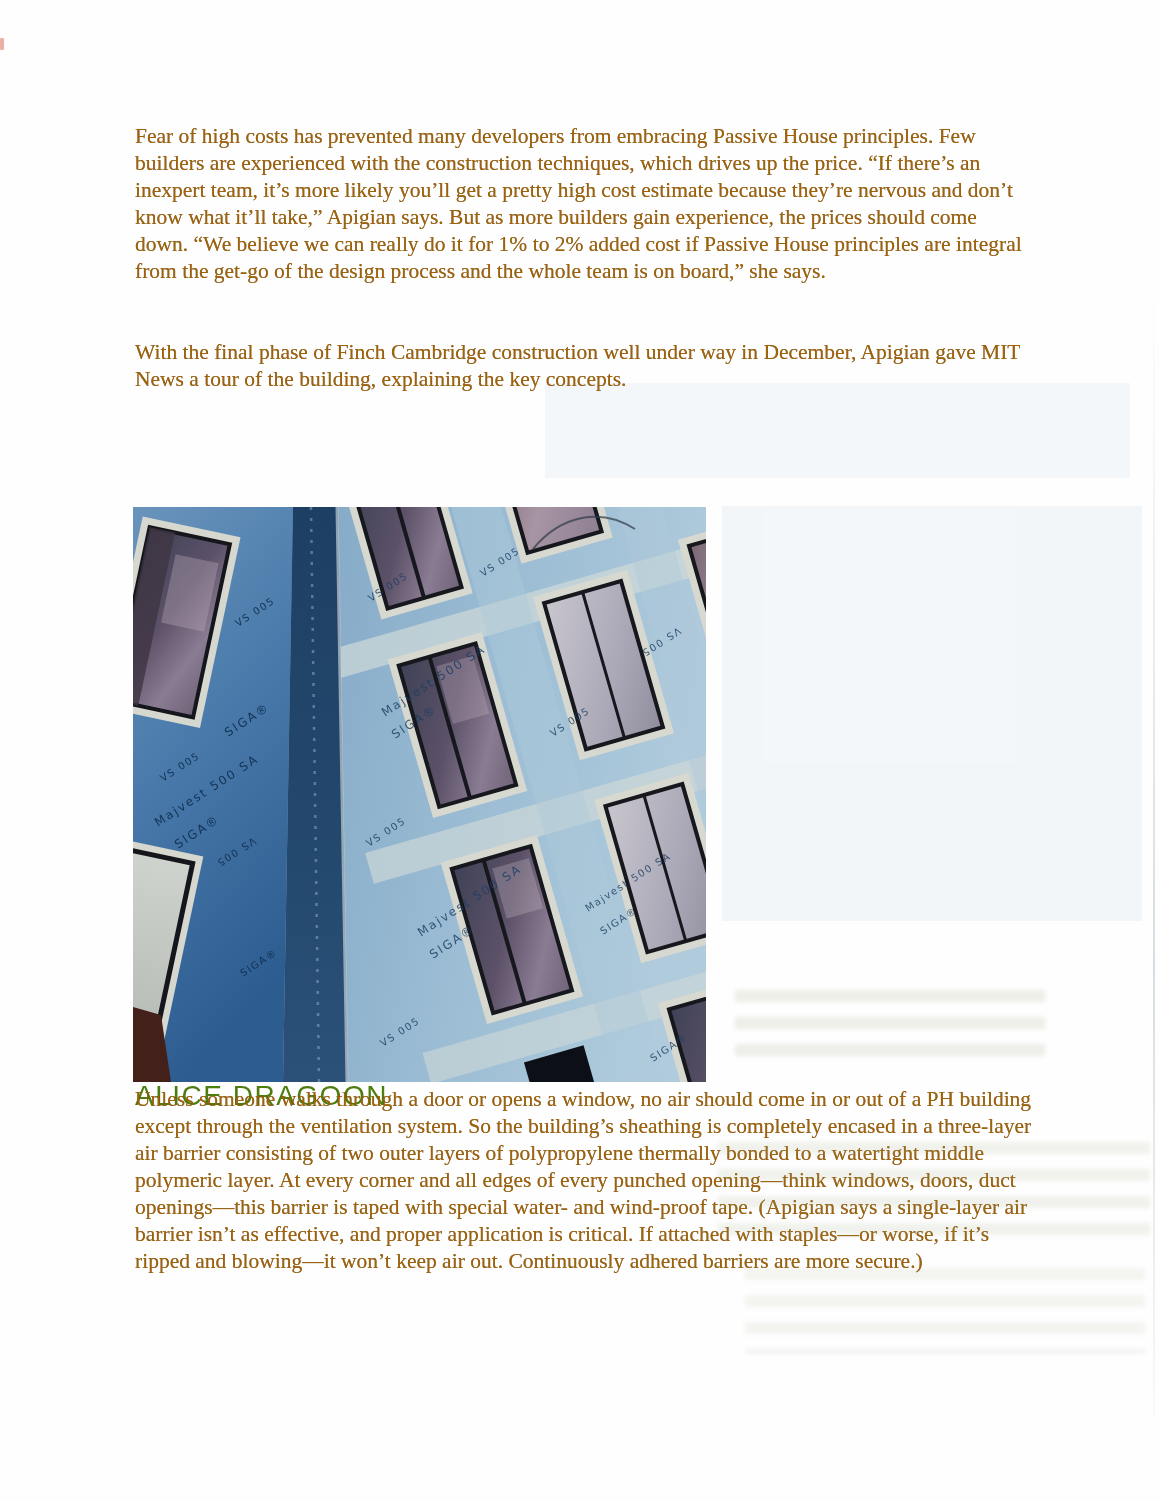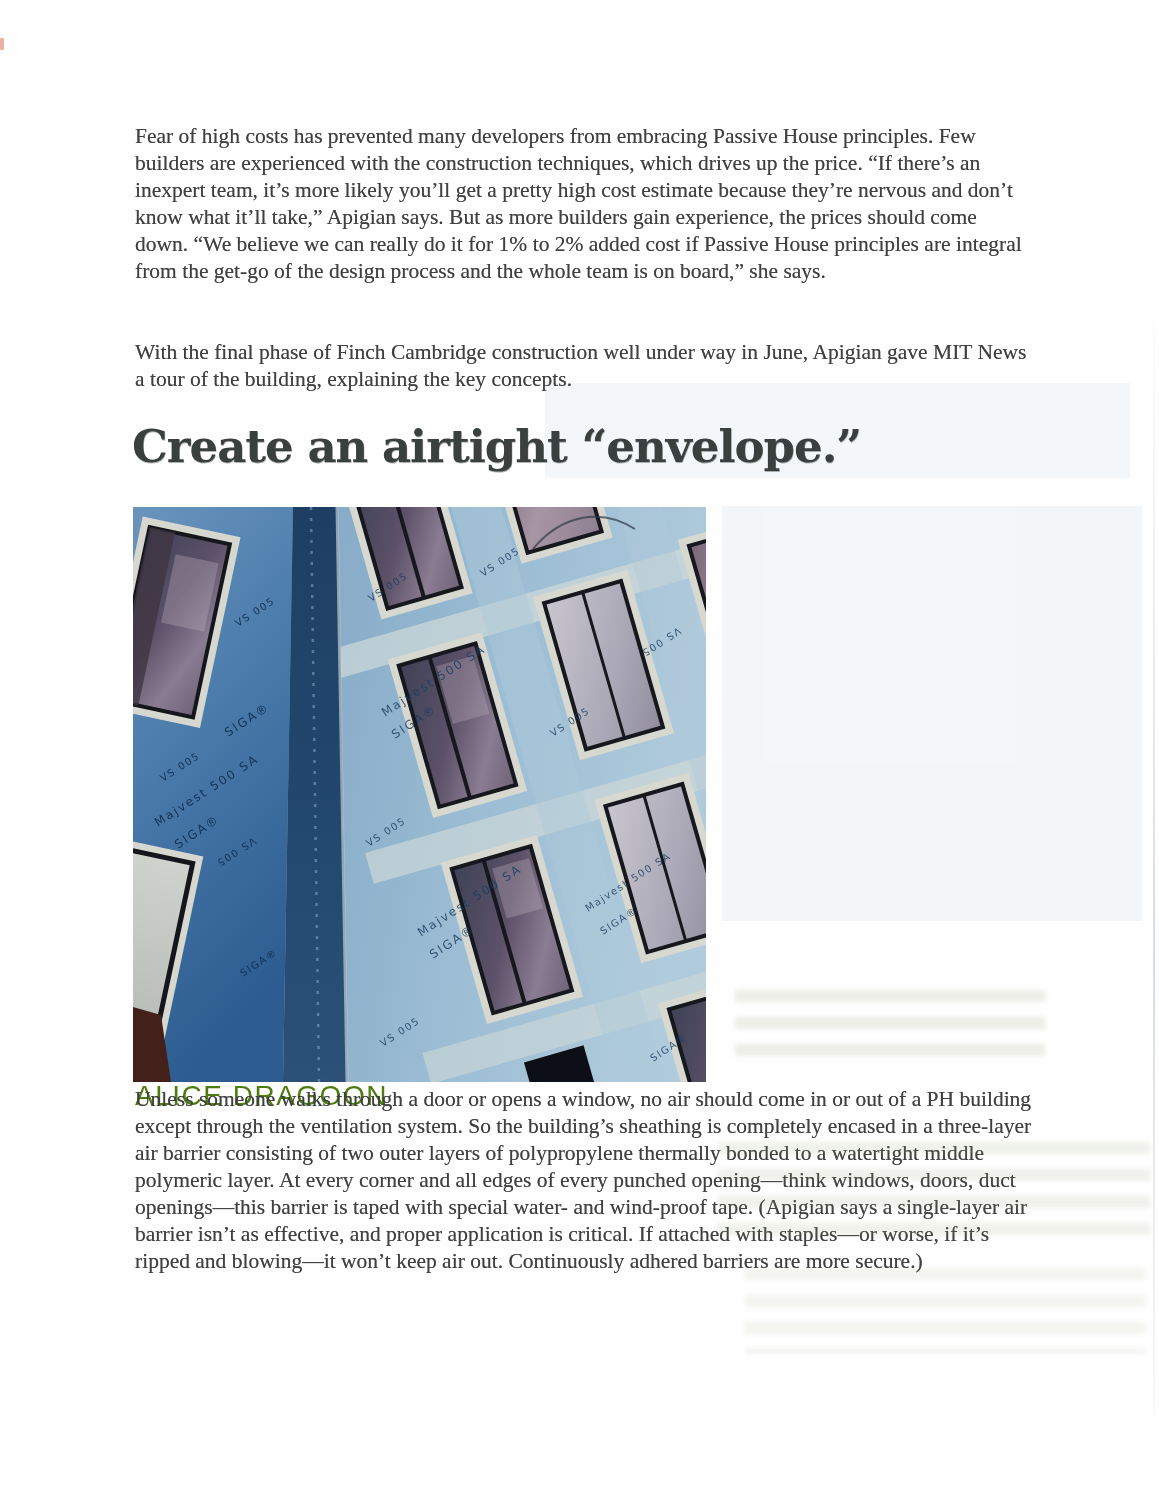--- a/index.html
+++ b/index.html
@@ -10,21 +10,21 @@
     overflow:hidden;
     font-family:"Liberation Serif", serif;
   }
   .body-text{
     position:absolute;
     left:135px;
     width:900px;
     margin:0;
     font-size:21.5px;
     line-height:27px;
-    color:#404040;
+    color:#a16207;
     text-shadow:0 0 0.4px rgba(20,20,20,.5);
   }
   .para1{top:123px;}
   .para2{top:339px;}
   .para3{top:1086px;}
   .heading{
     position:absolute;
     left:132px;top:420px;
     margin:0;
     font-family:"DejaVu Serif", serif;
@@ -87,23 +87,22 @@
 </head>
 <body>
 
 <div class="page">
 
   <div class="red-mark red-mark-1"></div>
   <div class="tint tint-heading"></div>
   <div class="tint tint-photo-right"></div>
 
   <p class="body-text para1">Fear of high costs has prevented many developers from embracing Passive House principles. Few builders are experienced with the construction techniques, which drives up the price. “If there’s an inexpert team, it’s more likely you’ll get a pretty high cost estimate because they’re nervous and don’t know what it’ll take,” Apigian says. But as more builders gain experience, the prices should come down. “We believe we can really do it for 1% to 2% added cost if Passive House principles are integral from the get-go of the design process and the whole team is on board,” she says.</p>
-  <p class="body-text para2">With the final phase of Finch Cambridge construction well under way in June, Apigian gave MIT News a tour of the building, explaining the key concepts.</p>
-
-  <h1 class="heading">Create an airtight “envelope.”</h1>
+  <p class="body-text para2">With the final phase of Finch Cambridge construction well under way in December, Apigian gave MIT News a tour of the building, explaining the key concepts.</p>
+
 
   <figure class="photo">
     <svg width="573" height="575" viewBox="0 0 573 575" xmlns="http://www.w3.org/2000/svg">
       <defs>
         <linearGradient id="leftFace" x1="0" y1="0" x2="0.3" y2="1">
           <stop offset="0" stop-color="#6a94bc"></stop>
           <stop offset="0.45" stop-color="#4a7bab"></stop>
           <stop offset="1" stop-color="#2d5c90"></stop>
         </linearGradient>
         <linearGradient id="cornerFace" x1="0" y1="0" x2="0" y2="1">

